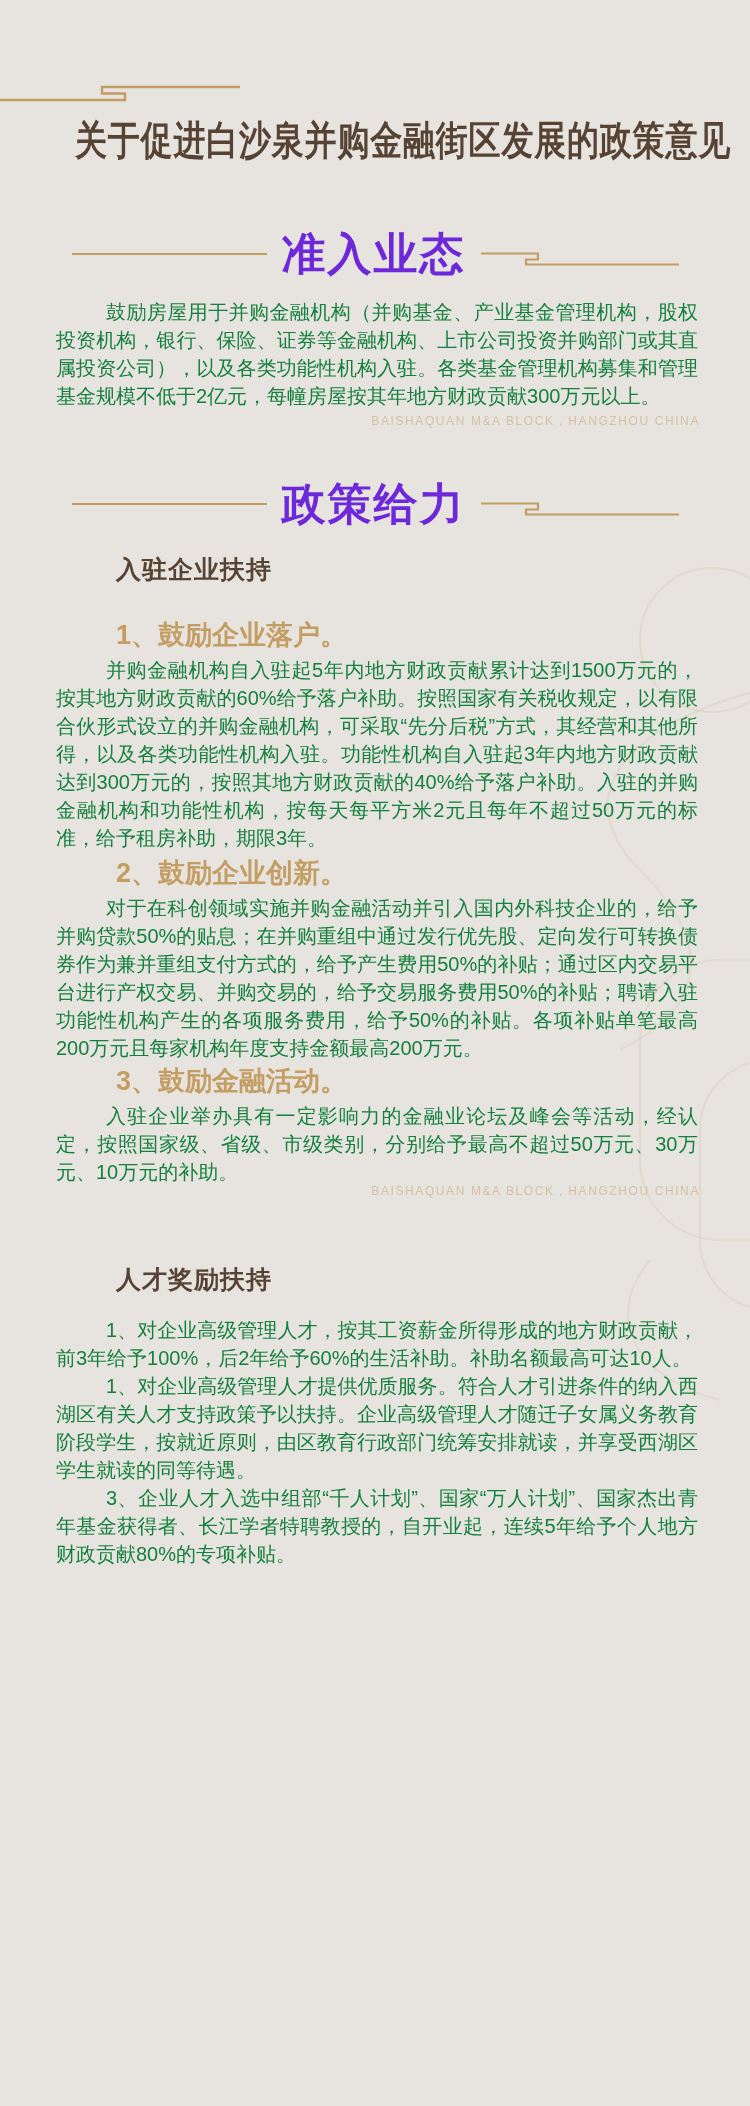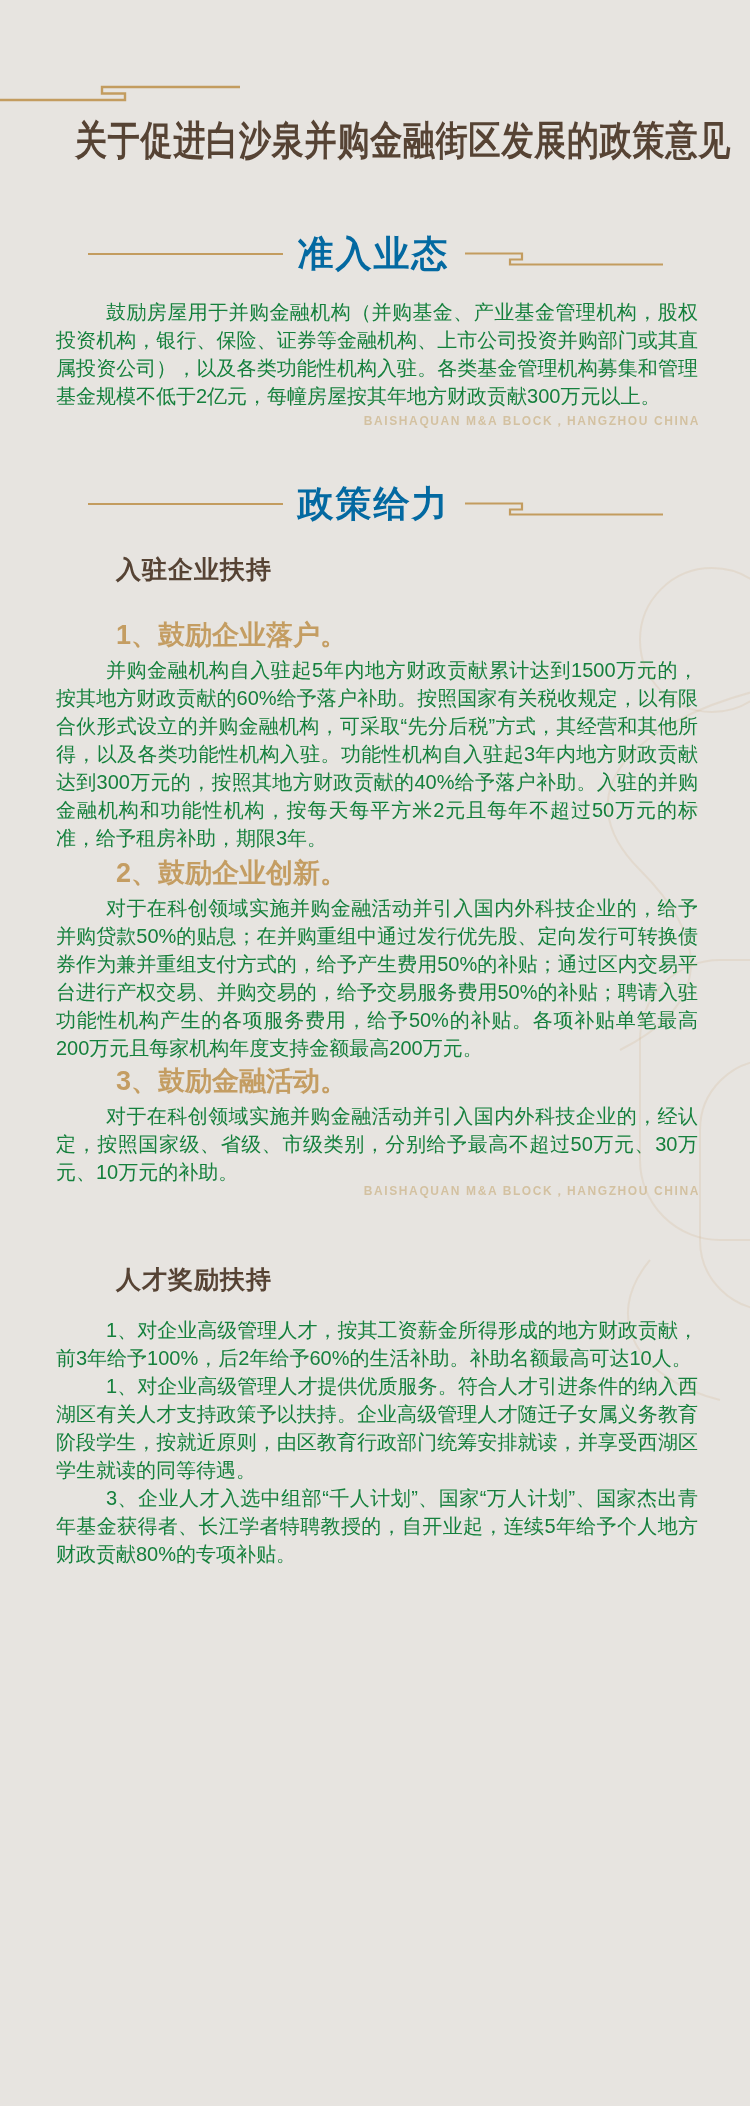--- a/index.html
+++ b/index.html
@@ -22,37 +22,37 @@
     transform:scaleX(.80);transform-origin:50% 50%;
     letter-spacing:1px;line-height:60px;
   }
   
   .sec-header{
     display:flex;align-items:center;justify-content:center;
     gap:15px;width:100%;
   }
   .sec-header .line-l{display:inline-block;width:195px;height:2px;background:#c39c5f;}
   .sec-header .sec-title{
-    font-size:36px;font-weight:bold;color:#0369a1;letter-spacing:2px;line-height:64px;
+    font-size:44px;font-weight:bold;color:#6d28d9;letter-spacing:2px;line-height:64px;
   }
   .sec-header .line-r{margin-top:9px;}
   .sec-h1{margin-top:52px;}
   .sec-h2{margin-top:42px;}
   
   .body-p{
     margin:0 52px 0 56px;
     font-size:20px;line-height:28px;color:#15803d;
     text-align:justify;text-indent:2.5em;
   }
   .p-access{margin-top:12px;}
   
   .wm{
     margin:0 50px 0 0;text-align:right;
     font-size:12px;letter-spacing:1.6px;color:#cdb68c;opacity:.75;
-    line-height:18px;font-weight:bold;padding-left:16px;
+    line-height:18px;font-weight:normal;padding-left:16px;
   }
   .wm1{margin-top:2px;}
   .wm2{margin-top:-4px;}
   
   .sub-heading{
     margin:0 0 0 116px;
     font-size:25px;font-weight:bold;color:#564334;line-height:34px;
     letter-spacing:1px;
   }
   .sub1{margin-top:16px;}
@@ -112,21 +112,21 @@
 
   <h2 class="sub-heading sub1">入驻企业扶持</h2>
 
   <h3 class="item-title it1">1、鼓励企业落户。</h3>
   <p class="body-p item-body">并购金融机构自入驻起5年内地方财政贡献累计达到1500万元的，按其地方财政贡献的60%给予落户补助。按照国家有关税收规定，以有限合伙形式设立的并购金融机构，可采取“先分后税”方式，其经营和其他所得，以及各类功能性机构入驻。功能性机构自入驻起3年内地方财政贡献达到300万元的，按照其地方财政贡献的40%给予落户补助。入驻的并购金融机构和功能性机构，按每天每平方米2元且每年不超过50万元的标准，给予租房补助，期限3年。</p>
 
   <h3 class="item-title it2">2、鼓励企业创新。</h3>
   <p class="body-p item-body">对于在科创领域实施并购金融活动并引入国内外科技企业的，给予并购贷款50%的贴息；在并购重组中通过发行优先股、定向发行可转换债券作为兼并重组支付方式的，给予产生费用50%的补贴；通过区内交易平台进行产权交易、并购交易的，给予交易服务费用50%的补贴；聘请入驻功能性机构产生的各项服务费用，给予50%的补贴。各项补贴单笔最高200万元且每家机构年度支持金额最高200万元。</p>
 
   <h3 class="item-title it3">3、鼓励金融活动。</h3>
-  <p class="body-p item-body">对于在科创领域实施并购金融活动并引入国内外科技企业的，经认定，按照国家级、省级、市级类别，分别给予最高不超过50万元、30万元、10万元的补助。</p>
+  <p class="body-p item-body">入驻企业举办具有一定影响力的金融业论坛及峰会等活动，经认定，按照国家级、省级、市级类别，分别给予最高不超过50万元、30万元、10万元的补助。</p>
 
   <div class="wm wm2">BAISHAQUAN M&amp;A BLOCK，HANGZHOU CHINA</div>
 
   <h2 class="sub-heading sub2">人才奖励扶持</h2>
 
   <p class="body-p talent-p talent-first">1、对企业高级管理人才，按其工资薪金所得形成的地方财政贡献，前3年给予100%，后2年给予60%的生活补助。补助名额最高可达10人。</p>
   <p class="body-p talent-p">1、对企业高级管理人才提供优质服务。符合人才引进条件的纳入西湖区有关人才支持政策予以扶持。企业高级管理人才随迁子女属义务教育阶段学生，按就近原则，由区教育行政部门统筹安排就读，并享受西湖区学生就读的同等待遇。</p>
   <p class="body-p talent-p">3、企业人才入选中组部“千人计划”、国家“万人计划”、国家杰出青年基金获得者、长江学者特聘教授的，自开业起，连续5年给予个人地方财政贡献80%的专项补贴。</p>
 
 </div>

